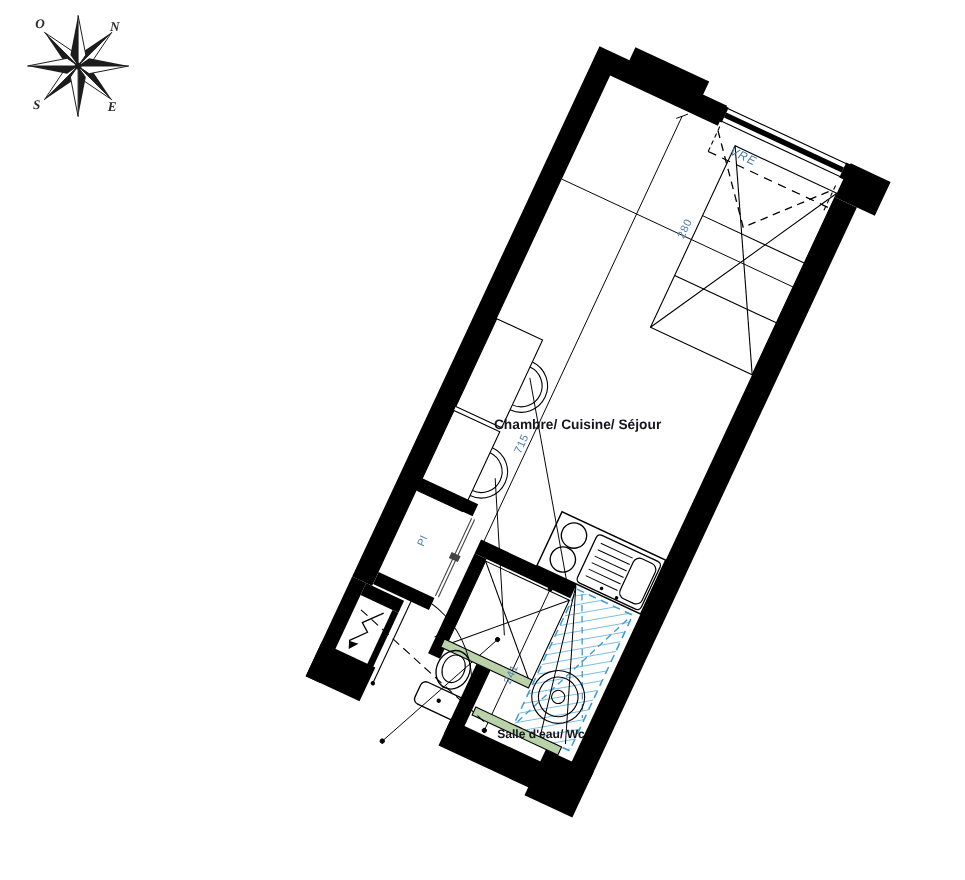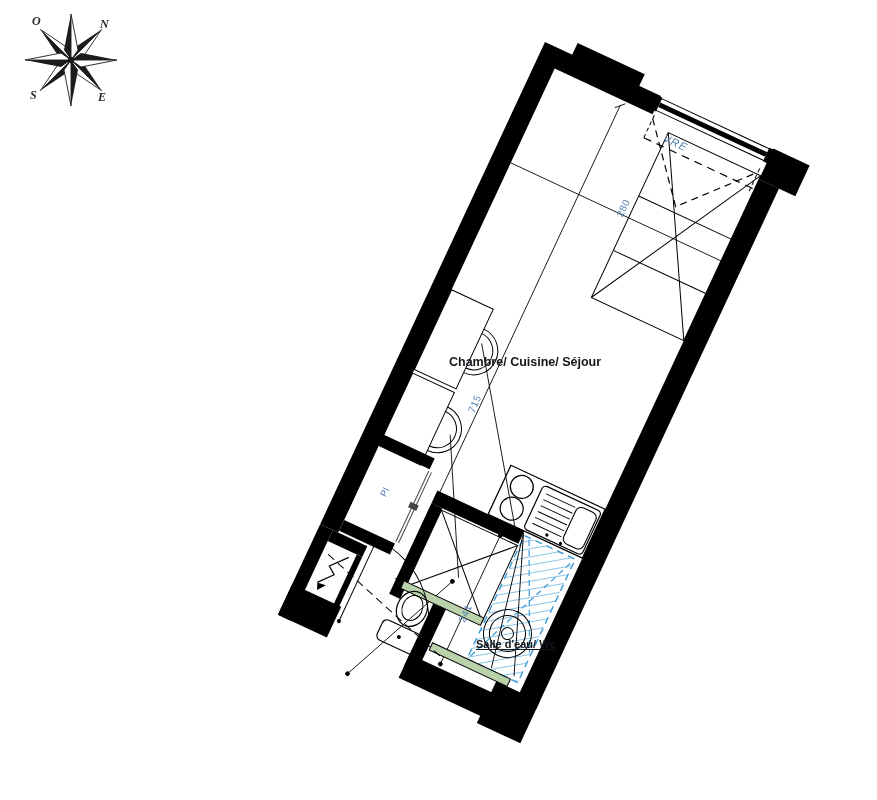--- a/index.html
+++ b/index.html
@@ -20,23 +20,23 @@
   .plan-rot svg{position:absolute;left:-20px;top:-20px;}
   .plan-label{position:absolute;white-space:nowrap;color:#4e7fb0;
               font-size:10px;letter-spacing:.5px;}
   .dim{transform:rotate(-90deg);transform-origin:center center;}
   .lbl-vre{left:148px;top:30px;font-style:italic;font-size:11px;letter-spacing:1px;}
   .lbl-280{left:132px;top:112px;}
   .lbl-715{left:80px;top:352px;}
   .lbl-241{left:160px;top:546px;}
   .lbl-pl{left:40px;top:470px;font-size:9.5px;}
   
-  .room-label{position:absolute;white-space:nowrap;font-weight:bold;color:#15151c;}
+  .room-label{position:absolute;white-space:nowrap;font-weight:bold;color:#15151c;margin-top:24px;}
   .lbl-chambre{left:449px;top:355px;font-size:12.5px;}
-  .lbl-salle{left:476px;top:638px;font-size:11px;text-decoration:underline;}
+  .lbl-salle{left:452px;top:638px;font-size:11px;}
 </style>
 </head>
 <body>
 
 <div class="stage">
 
   <div class="compass">
     <svg width="104" height="108" viewBox="0 0 104 108">
       <defs>
         <g id="needle">

